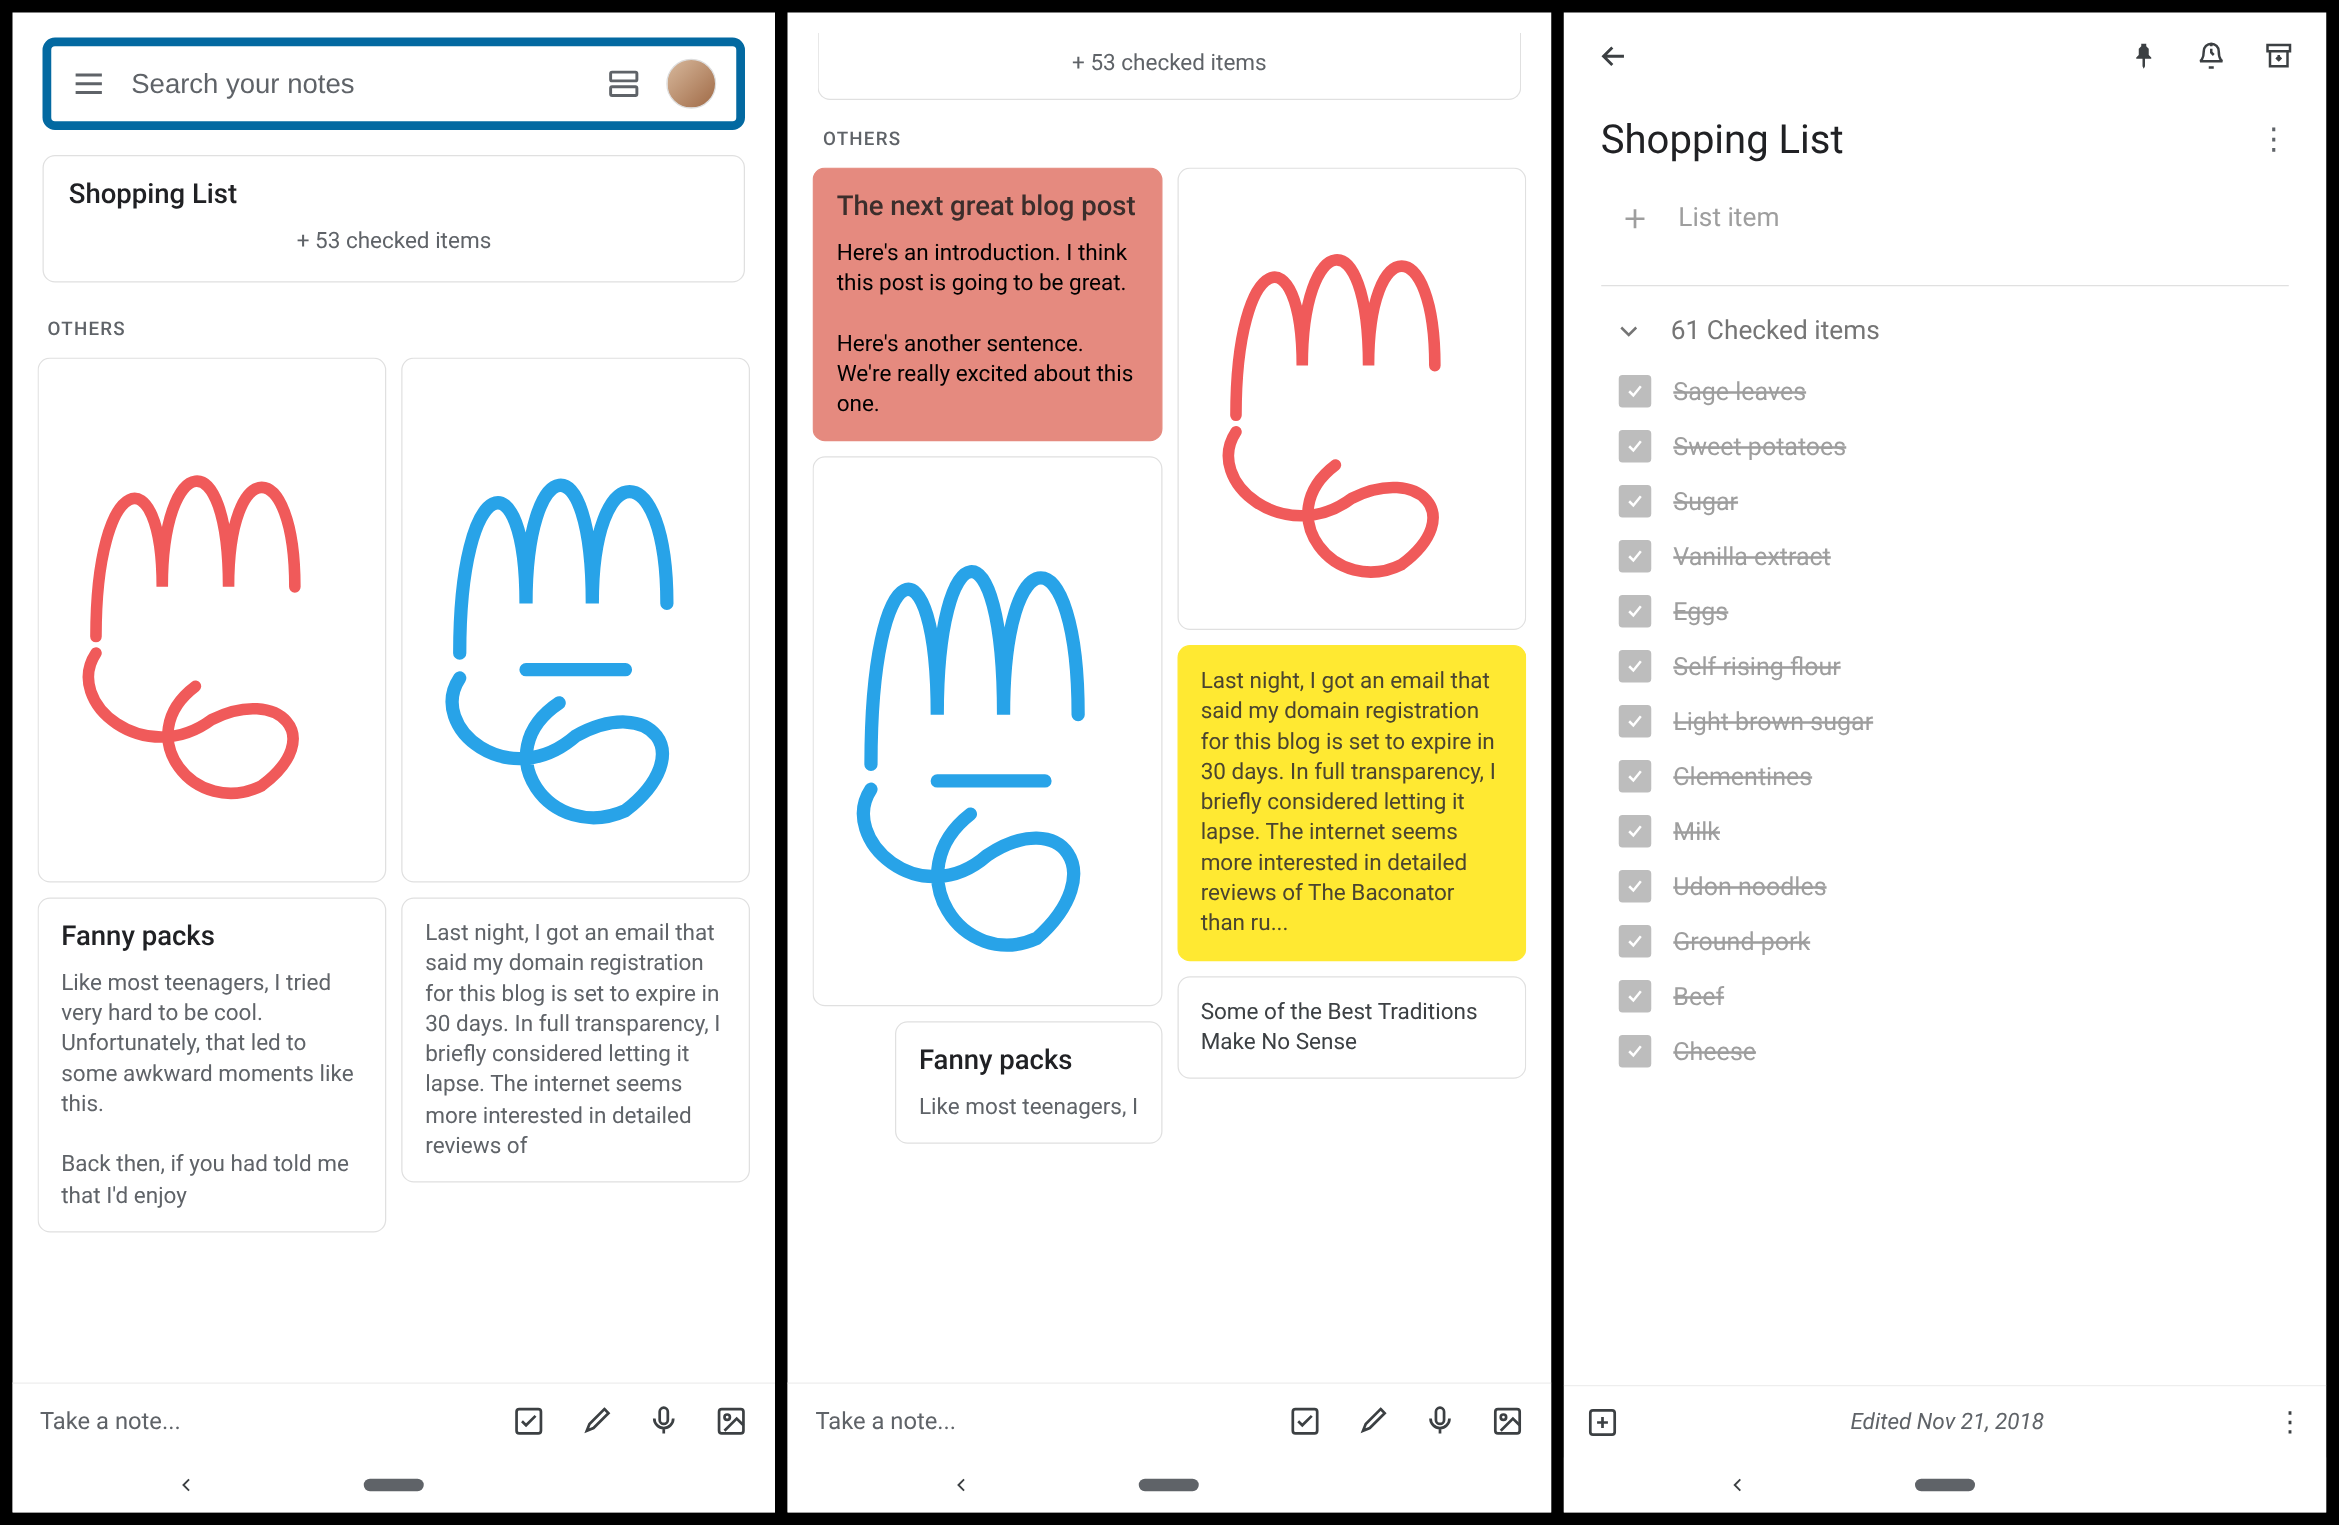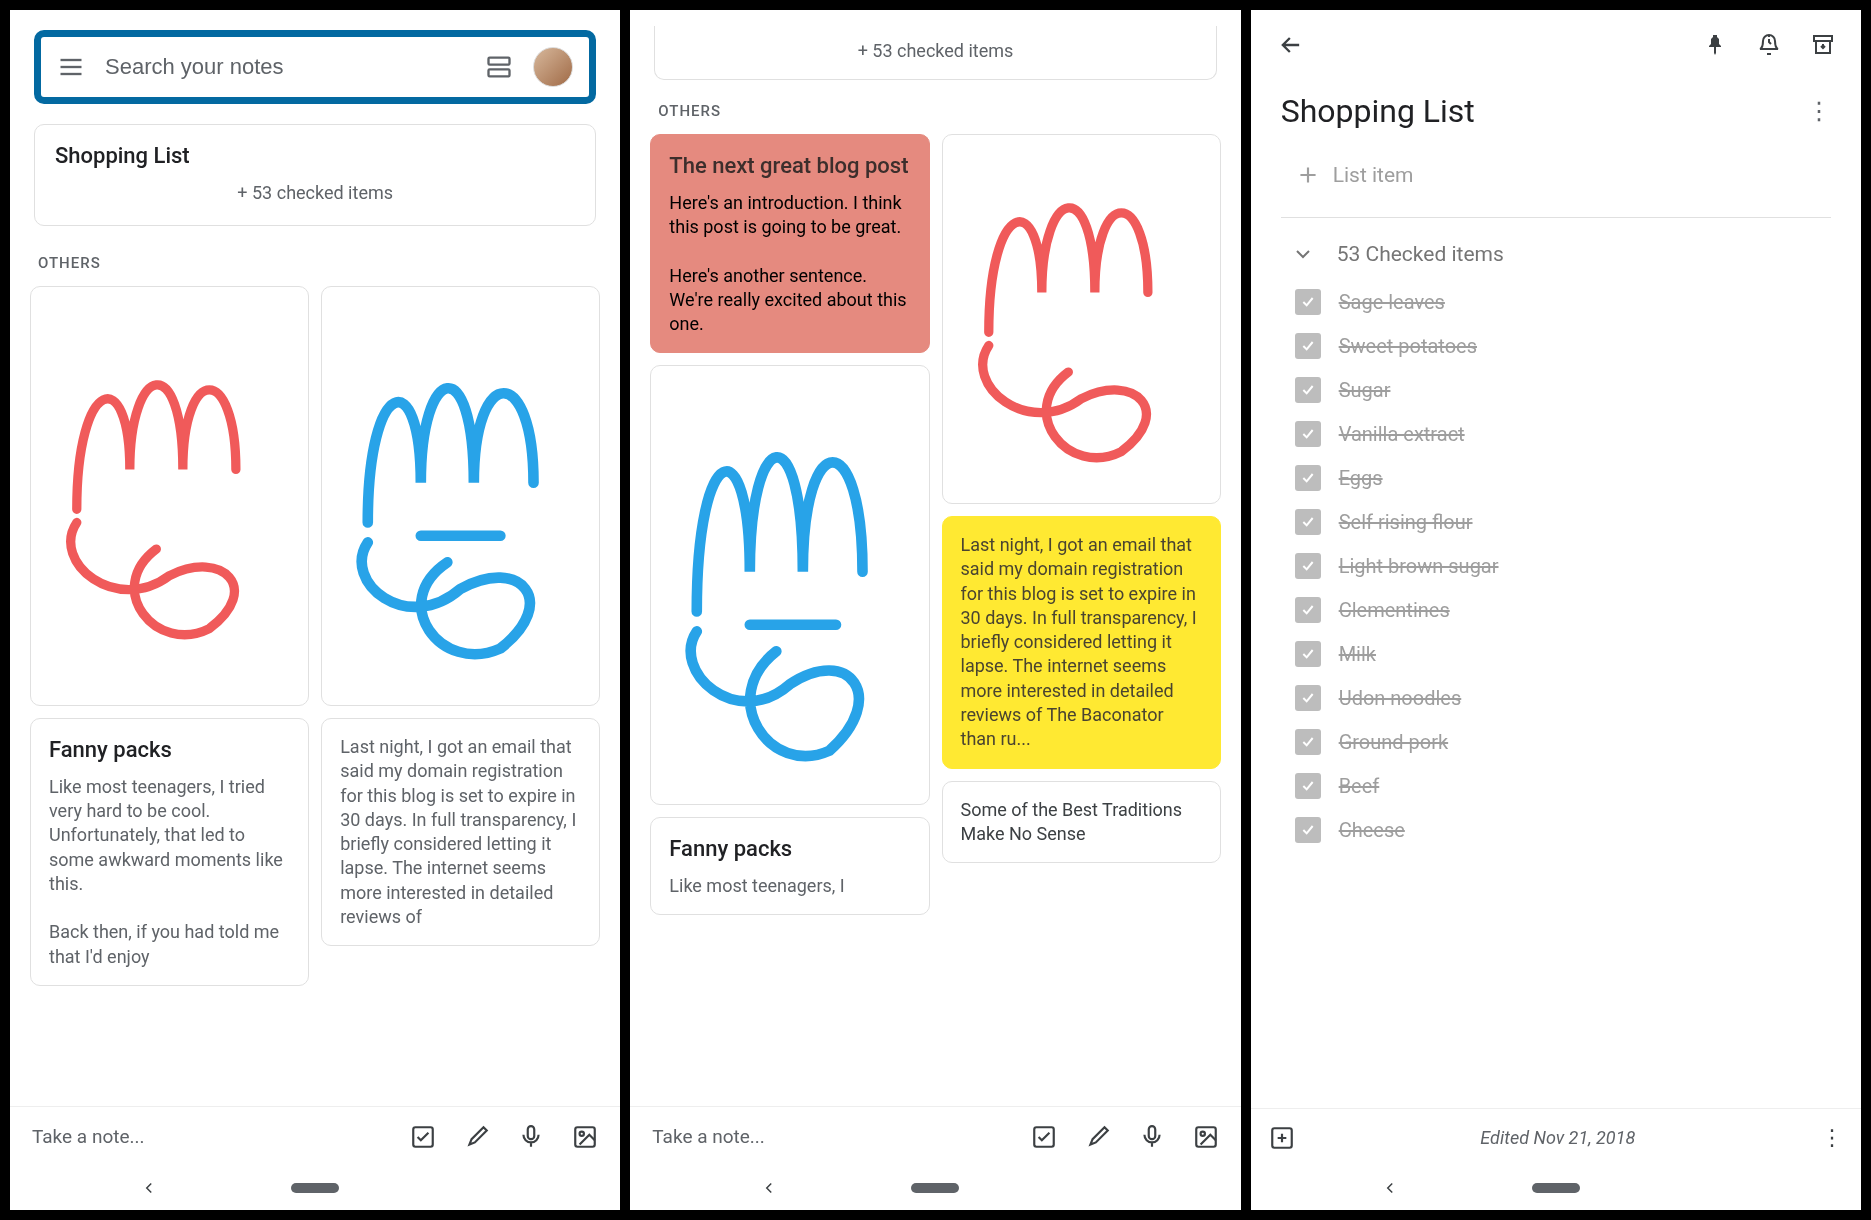--- a/index.html
+++ b/index.html
@@ -65,21 +65,21 @@
     font-weight: 500;
   }
   
   .grid {
     margin: 6px 20px 0 20px;
     display:flex;
     gap:12px;
     flex:1;
     overflow:hidden;
   }
-  .col { flex:1; display:flex; flex-direction:column; gap:12px;}
+  .col { flex:1; display:flex; flex-direction:column; gap:12px;align-items:flex-end;}
   .note-card {
     border:1px solid #e0e0e0;
     border-radius:10px;
     padding:16px 18px;
     font-size:18px;
     line-height:1.35;
     color:#3c4043;
   }
   .note-card.drawing { padding:6px; height:420px; display:flex; align-items:stretch; }
   .note-card.drawing svg { width:100%; height:100%; }
@@ -124,22 +124,22 @@
   .detail-top .spacer { flex:1; }
   .detail-top .ico { color:#3c4043; }
   .detail-title {
     display:flex; align-items:center; justify-content:space-between;
     padding:12px 30px 6px 30px;
   }
   .detail-title h1 { font-size:32px; font-weight:400; color:#202124;}
   .dots { color:#5f6368; font-size:24px;}
   .list-body { padding:8px 30px 0 30px; overflow:hidden; flex:1;}
   .add-item-row {
-    display:flex; align-items:center; gap:12px;
-    padding:18px 0 29px 14px;
+    display:flex; align-items:center; gap:22px;
+    padding:18px 0 40px 14px;
     color:#9e9e9e;
     font-size:21px;
     border-bottom:1px solid #e0e0e0;
   }
   .checked-header {
     display:flex; align-items:center; gap:22px;
     padding:24px 0 14px 10px;
     color:#757575; font-size:21px;
   }
   .check-row {
@@ -373,21 +373,21 @@
           </svg>
         </span>
       <span>List item</span>
     </div>
     <div class="checked-header">
       <span>
           <svg width="24" height="24" viewBox="0 0 24 24" fill="none" stroke="#757575" stroke-width="2">
             <path d="M6 9l6 6 6-6"></path>
           </svg>
         </span>
-      <span>53 Checked items</span>
+      <span>61 Checked items</span>
     </div>
     <div id="checklist-items">
         <div class="check-row">
           <span class="check-box">
             <svg width="16" height="16" viewBox="0 0 24 24" fill="none" stroke="white" stroke-width="3">
               <path d="M5 12l5 5 9-11"></path>
             </svg>
           </span>
           <span class="check-text">Sage leaves</span>
         </div>

